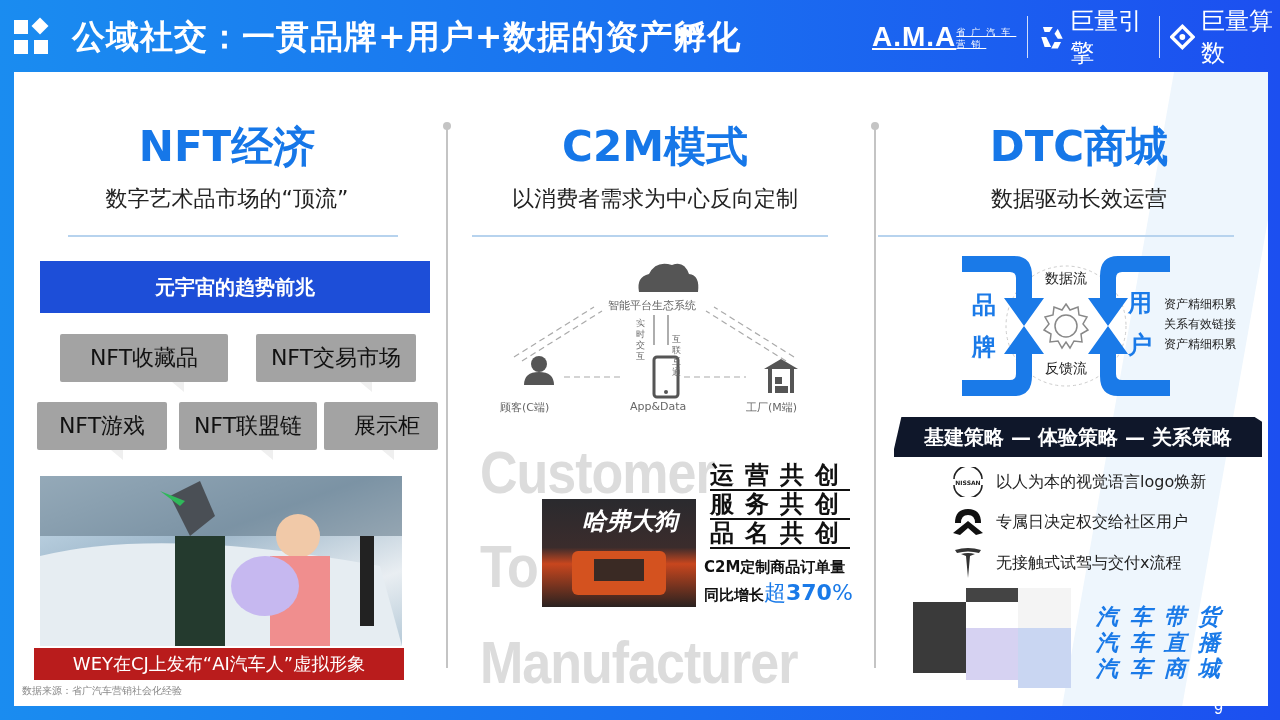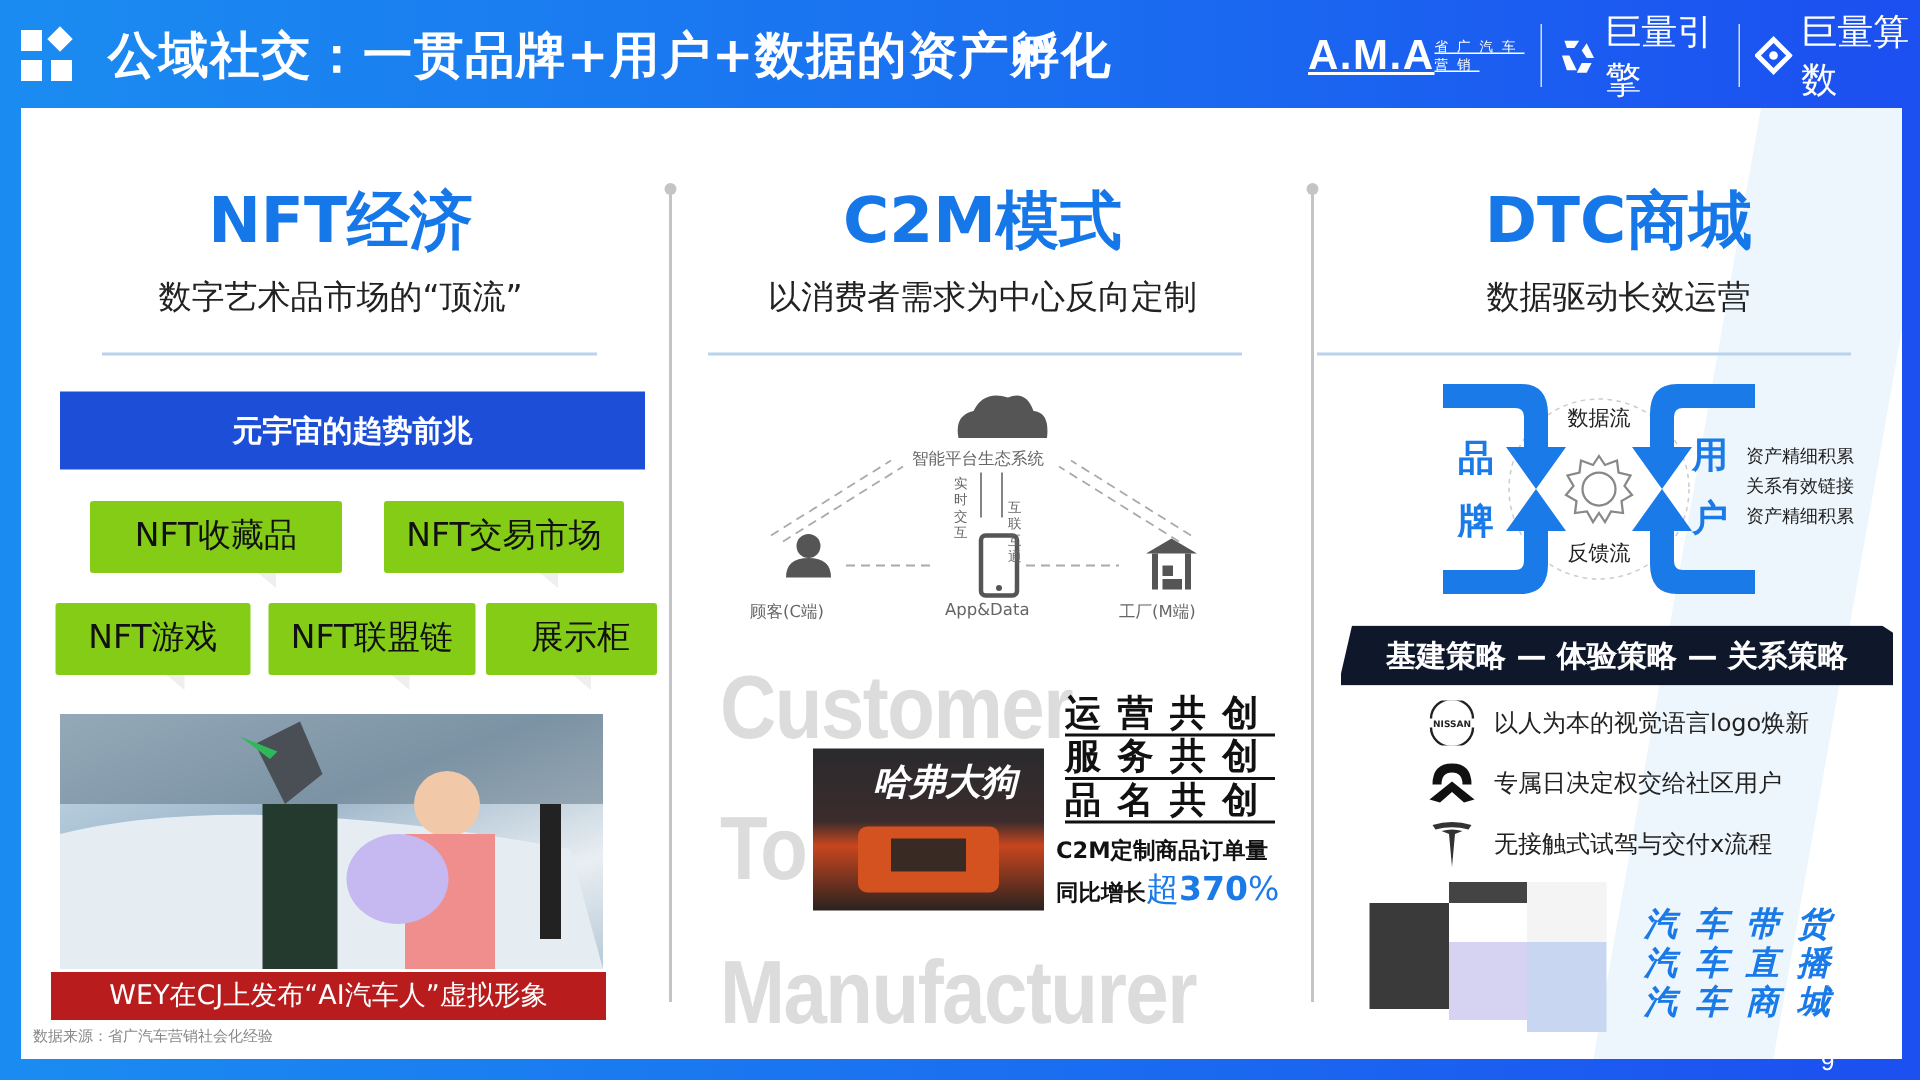--- a/index.html
+++ b/index.html
@@ -38,21 +38,21 @@
   .col-sub { position: absolute; color: #222; font-size: 22px; text-align: center; line-height: 30px; }
   .hline { position: absolute; height: 2px; background: #b7d3ee; }
   .vline { position: absolute; width: 2px; background: #c4c4c4; }
   .vdot { position: absolute; width: 8px; height: 8px; border-radius: 50%; background: #c4c4c4; }
 
   .blue-bar {
     position: absolute; background: #1d4ed8; color: #fff; font-weight: bold;
     font-size: 20px; text-align: center; line-height: 52px;
   }
   .bubble {
-    position: absolute; background: #84cc16; color: #111; font-size: 22px;
+    position: absolute; background: #a3a3a3; color: #111; font-size: 22px;
     line-height: 48px; text-align: center; border-radius: 2px;
   }
   .bubble::after {
     content: ""; position: absolute; right: 44px; bottom: -10px;
     border-top: 10px solid #efefef; border-left: 12px solid transparent;
   }
   .photo-wey {
     position: absolute; left: 26px; top: 404px; width: 362px; height: 170px;
     background: linear-gradient(160deg, #cfe3f1 0%, #9db6c9 40%, #e9eef2 75%, #b6cad8 100%);
     overflow: hidden;

